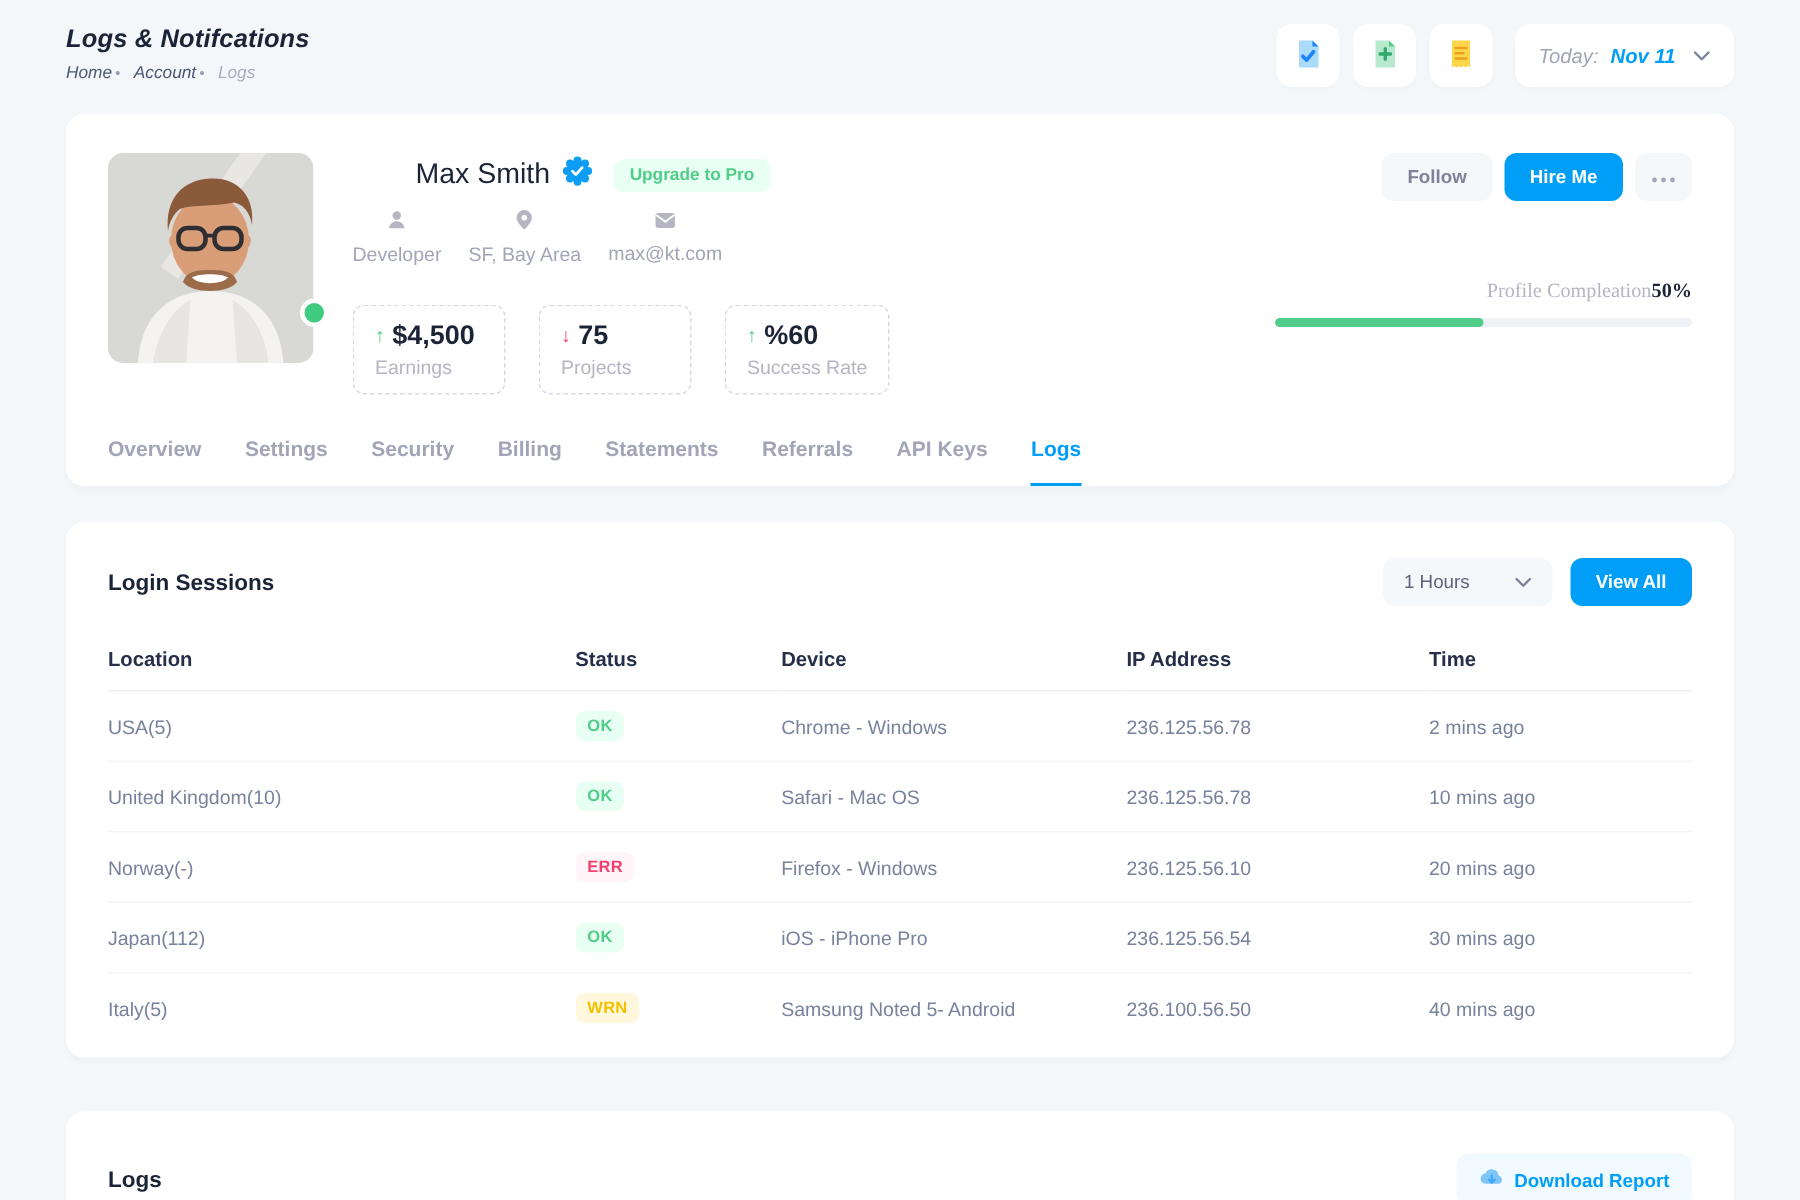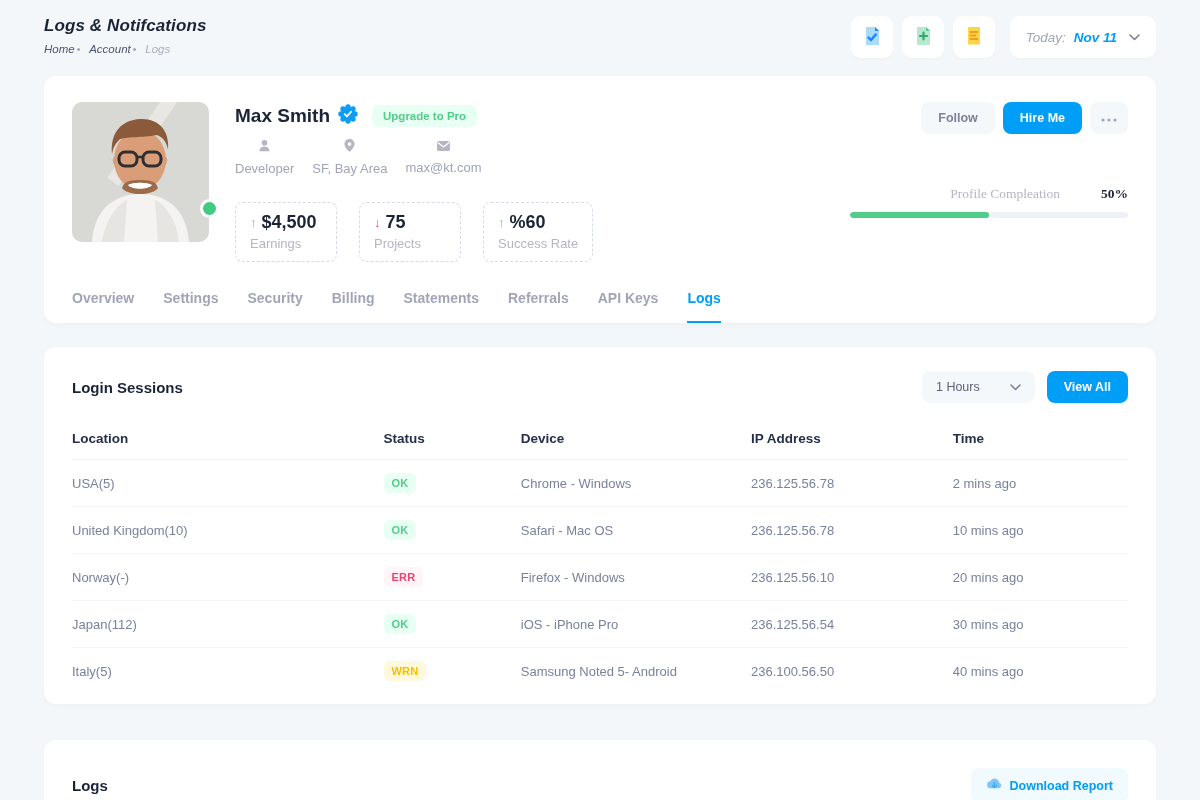--- a/index.html
+++ b/index.html
@@ -40,21 +40,21 @@
 
   .profile-top { display:flex; }
   .avatar-wrap { position:relative; width:137px; height:140px; flex:0 0 auto; }
   .avatar-wrap svg.avatar { border-radius:10px; display:block; }
   .status-dot {
     position:absolute; right:-7px; top:100px; width:13px; height:13px;
     background:#3fcb80; border-radius:50%; box-shadow:0 0 0 3px #fff;
   }
   .profile-main { flex:1; margin-left:26px; }
   .name-row { display:flex; align-items:center; gap:8px; margin-top:2px; }
-  .profile-name { font-size:19px; font-weight:700; color:#1b2437; }
+  .profile-name { font-size:19px; font-weight:400; color:#1b2437;margin-left:42px; }
   .upgrade-badge {
     margin-left:6px; background:#e8fff3; color:#50cd89; font-size:11.5px; font-weight:700;
     padding:5px 11px; border-radius:7px; cursor:pointer;
   }
   .meta-row { display:flex; align-items:center; gap:18px; margin-top:10px; }
   .meta-item { display:flex; align-items:center; gap:5px; color:#a1a5b7; font-size:13px; font-weight:500;flex-direction:column; }
   .stats-row { display:flex; gap:22px; margin-top:26px; }
   .stat-box {
     border:1px dashed #d6dbe3; border-radius:8px; padding:9px 14px 10px 14px; min-width:102px;
   }
@@ -69,21 +69,21 @@
   .btn {
     border:none; border-radius:8px; font-size:12.5px; font-weight:600; cursor:pointer;
     padding:9px 17px; font-family:inherit;
   }
   .btn-light { background:#f5f8fa; color:#7e8299; }
   .btn-primary { background:#009ef7; color:#fff; }
   .btn-dots { background:#f5f8fa; padding:9px 11px; display:flex; align-items:center; }
   .progress-block { width:100%; margin-top:52px; }
   .progress-labels { display:flex; justify-content:flex-end; align-items:center;font-family:Liberation Serif, serif; }
   .progress-title { color:#b5b5c3; font-size:13.5px; font-weight:500; }
-  .progress-pct { color:#1b2437; font-size:13.5px; font-weight:700;margin-left:41px; }
+  .progress-pct { color:#1b2437; font-size:13.5px; font-weight:700; }
   .progress-track { margin-top:10px; height:6px; background:#eef1f5; border-radius:3px; overflow:hidden; }
   .progress-fill { height:100%; background:#50cd89; border-radius:3px; }
 
   .tabs { display:flex; gap:29px; margin-top:28px; }
   .tab {
     font-size:14px; font-weight:600; color:#a1a5b7; padding-bottom:15px; cursor:pointer;
     border-bottom:2px solid transparent;
   }
   .tab.active { color:#009ef7; border-bottom-color:#009ef7; }
 

